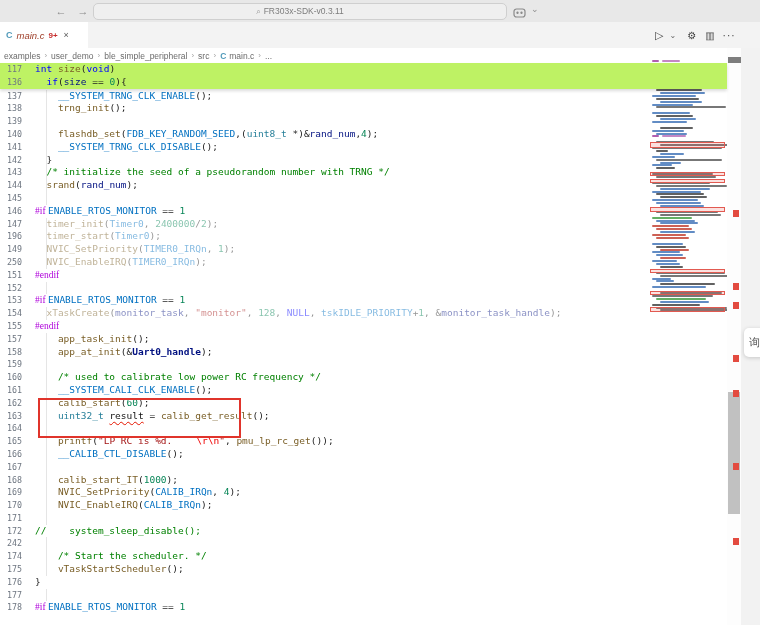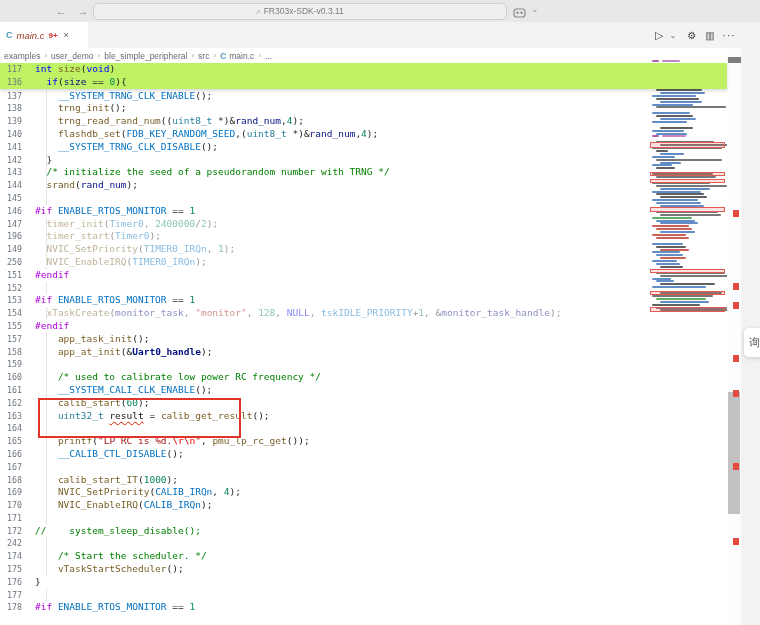--- a/index.html
+++ b/index.html
@@ -40,23 +40,23 @@
             font-family:"DejaVu Sans Mono", monospace;font-size:9.5px;}
   .gutter{position:absolute;left:0;top:0;width:22px;text-align:right;
           font-size:8.3px;color:#6e7681;font-family:"DejaVu Sans Mono", monospace;}
   .codetext{position:absolute;left:35px;top:0;}
   .guide{position:absolute;left:46px;top:0;width:1px;height:12.8px;background:#e5e5e5;}
   .dim .codetext{opacity:0.48;}
   #sticky{position:absolute;left:0;top:0;width:727px;background:#bef264;z-index:5;
           box-shadow:0 2px 3px rgba(0,0,0,0.14);}
   #lines{position:absolute;left:0;top:26.6px;width:650px;}
   
-  .k{color:var(--k);} .p{color:var(--p);} .m{color:var(--m);} .f{color:var(--f);}
+  .k{color:var(--k);} .p{color:var(--p);font-family:Liberation Serif, serif;} .m{color:var(--m);} .f{color:var(--f);}
   .v{color:var(--v);} .t{color:var(--t);} .n{color:var(--n);} .s{color:var(--s);}
-  .e{color:var(--e);} .c{color:var(--c);} .o{color:var(--o);}
+  .e{color:var(--e);margin-left:24px;} .c{color:var(--c);} .o{color:var(--o);}
   .b{color:var(--v);font-weight:bold;}
   .u{color:#111;text-decoration:underline wavy #e51400 1px;text-underline-offset:2px;}
   
   #annotation{position:absolute;left:38px;top:335px;width:199px;height:36px;
               border:2px solid #e0342b;z-index:6;}
   
   #minimap{position:absolute;left:650px;top:60px;width:77px;height:260px;}
   .mrow{position:absolute;height:2px;border-radius:1px;}
   .mband{position:absolute;left:0px;width:75px;border:1px solid #e25a51;
          background:rgba(235,90,80,0.18);box-sizing:border-box;}
@@ -119,21 +119,21 @@
     <span style="color: rgb(81, 154, 186); font-weight: bold; margin-right: 3px; font-size: 8.5px;">C</span>
     <span>main.c</span>
     <span class="sep">›</span>
     <span>...</span>
   </div>
 
 <div id="editor">
   <div id="lines">
       <div class="code-row"><span class="gutter">137</span><span class="guide"></span><span class="codetext">    <span class="m">__SYSTEM_TRNG_CLK_ENABLE</span><span class="o">();</span></span></div>
       <div class="code-row"><span class="gutter">138</span><span class="guide"></span><span class="codetext">    <span class="f">trng_init</span><span class="o">();</span></span></div>
-      <div class="code-row"><span class="gutter">139</span><span class="guide"></span><span class="codetext">    <span class="f">trng_read_rand_num</span><span class="o">((</span><span class="t">uint8_t</span><span class="o"> *)&amp;</span><span class="v">rand_num</span><span class="o">,</span><span class="n">4</span><span class="o">);</span></span></div>
+      <div class="code-row"><span class="gutter">139</span><span class="guide"></span></div>
       <div class="code-row"><span class="gutter">140</span><span class="guide"></span><span class="codetext">    <span class="f">flashdb_set</span><span class="o">(</span><span class="m">FDB_KEY_RANDOM_SEED</span><span class="o">,(</span><span class="t">uint8_t</span><span class="o"> *)&amp;</span><span class="v">rand_num</span><span class="o">,</span><span class="n">4</span><span class="o">);</span></span></div>
       <div class="code-row"><span class="gutter">141</span><span class="guide"></span><span class="codetext">    <span class="m">__SYSTEM_TRNG_CLK_DISABLE</span><span class="o">();</span></span></div>
       <div class="code-row"><span class="gutter">142</span><span class="guide"></span><span class="codetext">  <span class="o">}</span></span></div>
       <div class="code-row"><span class="gutter">143</span><span class="guide"></span><span class="codetext">  <span class="c">/* initialize the seed of a pseudorandom number with TRNG */</span></span></div>
       <div class="code-row"><span class="gutter">144</span><span class="guide"></span><span class="codetext">  <span class="f">srand</span><span class="o">(</span><span class="v">rand_num</span><span class="o">);</span></span></div>
       <div class="code-row"><span class="gutter">145</span><span class="guide"></span><span class="codetext"></span></div>
       <div class="code-row"><span class="gutter">146</span><span class="codetext"><span class="p">#if </span><span class="m">ENABLE_RTOS_MONITOR</span><span class="o"> == </span><span class="n">1</span></span></div>
       <div class="code-row dim"><span class="gutter">147</span><span class="guide"></span><span class="codetext">  <span class="f">timer_init</span><span class="o">(</span><span class="m">Timer0</span><span class="o">, </span><span class="n">2400000</span><span class="o">/</span><span class="n">2</span><span class="o">);</span></span></div>
       <div class="code-row dim"><span class="gutter">196</span><span class="guide"></span><span class="codetext">  <span class="f">timer_start</span><span class="o">(</span><span class="m">Timer0</span><span class="o">);</span></span></div>
       <div class="code-row dim"><span class="gutter">149</span><span class="guide"></span><span class="codetext">  <span class="f">NVIC_SetPriority</span><span class="o">(</span><span class="m">TIMER0_IRQn</span><span class="o">, </span><span class="n">1</span><span class="o">);</span></span></div>

